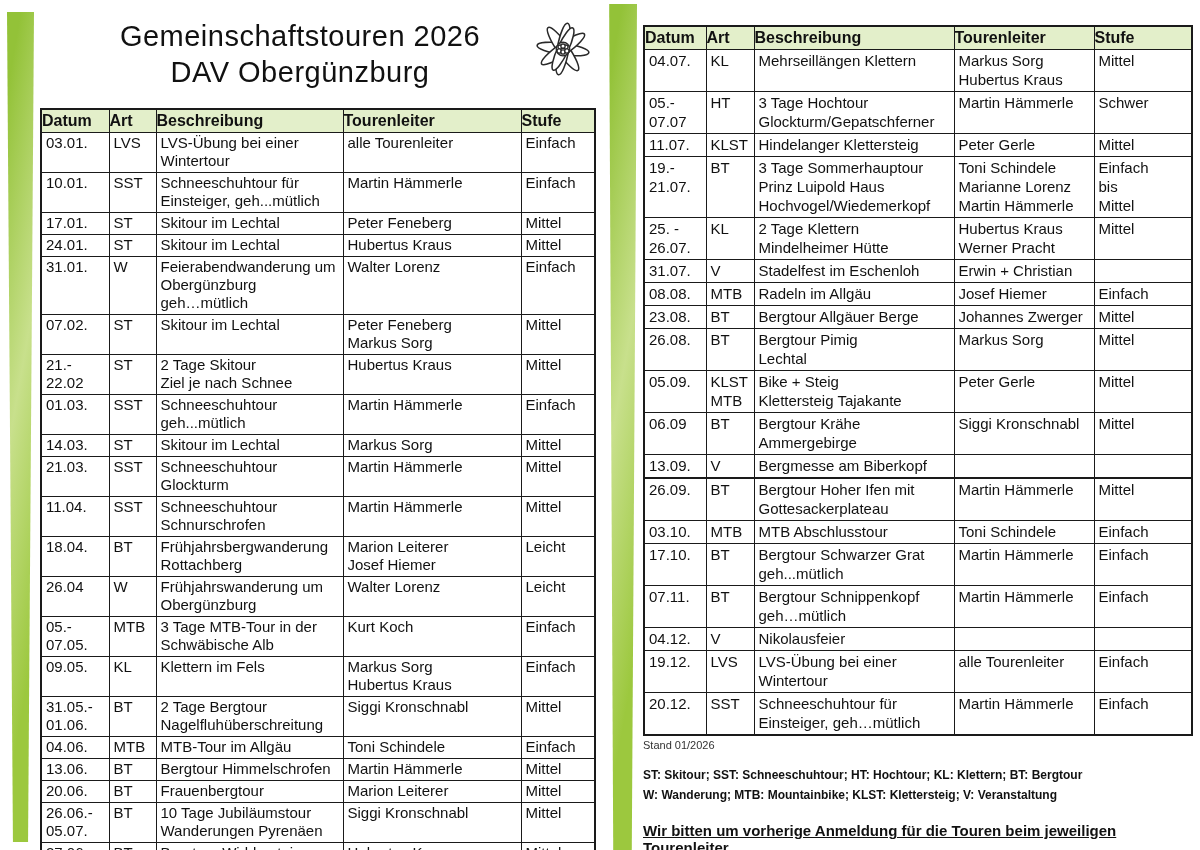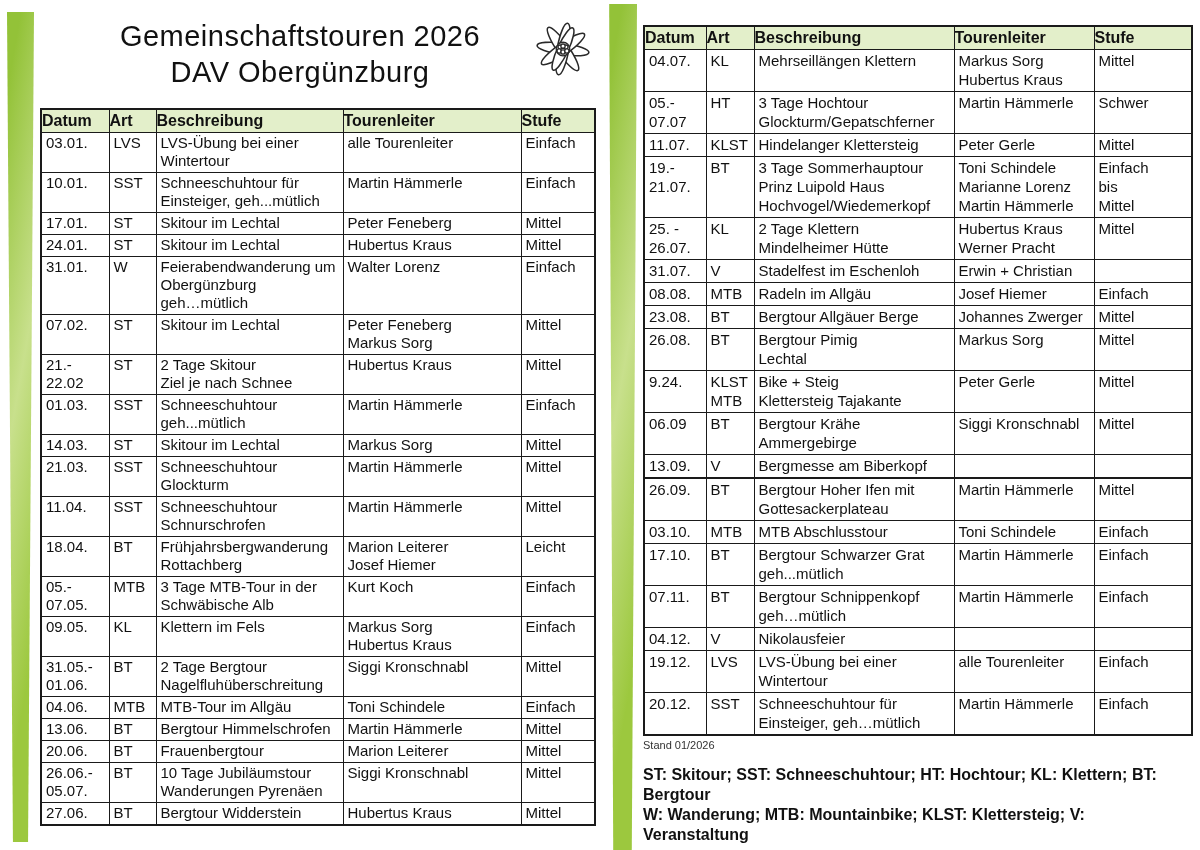--- a/index.html
+++ b/index.html
@@ -23,21 +23,21 @@
   th, td { border:1px solid #1a1a1a; vertical-align:top; text-align:left;
            padding:1px 4px 2px 4px; font-size:15px; overflow:hidden; }
   table { border:2px solid #1a1a1a; }
   th { background:var(--header-bg,#e3efca); font-size:16px; font-weight:bold; padding:2px 0; }
   #left-table td { line-height:18px; }
   #right-table td { line-height:19px; }
   tr.thick td { border-bottom-width:2px; }
 
   
   #stand-note { font-size:11px; font-weight:normal; color:#333; margin-top:3px; }
-  #legend { margin-top:14px; font-size:16px; font-weight:bold; line-height:20px; }
+  #legend { margin-top:14px; font-size:12px; font-weight:bold; line-height:20px; }
   #notice { margin-top:17px; font-size:15px; font-weight:bold; text-decoration:underline; }
 </style>
 </head>
 <body>
 
 <div class="scan-bar" id="bar-left"></div>
 <div class="scan-bar" id="bar-mid"></div>
 
 <div class="page" id="left-page">
   <div id="title-block">
@@ -296,20 +296,38 @@
           <td>
             <div>Marion Leiterer</div>
             <div>Josef Hiemer</div>
           </td>
           <td>
             <div>Leicht</div>
           </td>
         </tr>
         <tr>
           <td>
+            <div>26.04</div>
+          </td>
+          <td>
+            <div>W</div>
+          </td>
+          <td>
+            <div>Frühjahrswanderung um</div>
+            <div>Obergünzburg</div>
+          </td>
+          <td>
+            <div>Walter Lorenz</div>
+          </td>
+          <td>
+            <div>Leicht</div>
+          </td>
+        </tr>
+        <tr>
+          <td>
             <div>05.-</div>
             <div>07.05.</div>
           </td>
           <td>
             <div>MTB</div>
           </td>
           <td>
             <div>3 Tage MTB-Tour in der</div>
             <div>Schwäbische Alb</div>
           </td>
@@ -627,21 +645,21 @@
           </td>
           <td>
             <div>Markus Sorg</div>
           </td>
           <td>
             <div>Mittel</div>
           </td>
         </tr>
         <tr>
           <td>
-            <div>9.24.</div>
+            <div>05.09.</div>
           </td>
           <td>
             <div>KLST</div>
             <div>MTB</div>
           </td>
           <td>
             <div>Bike + Steig</div>
             <div>Klettersteig Tajakante</div>
           </td>
           <td>

